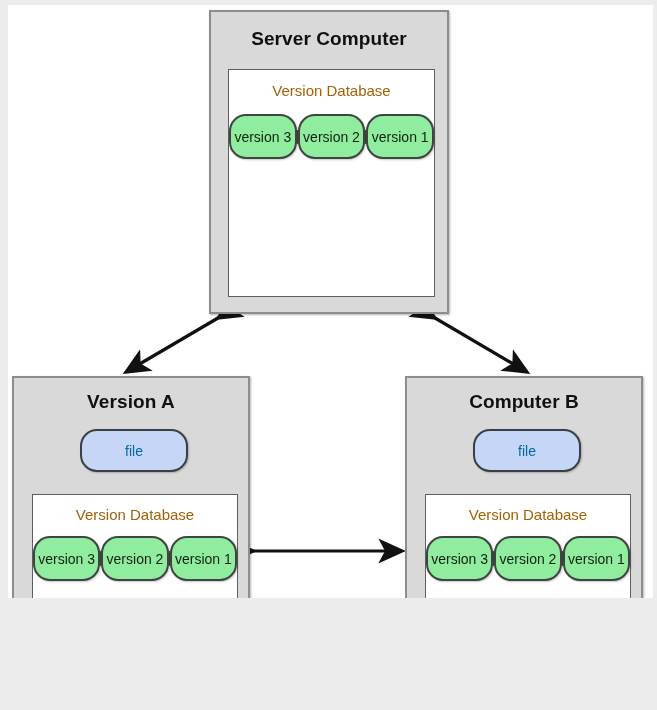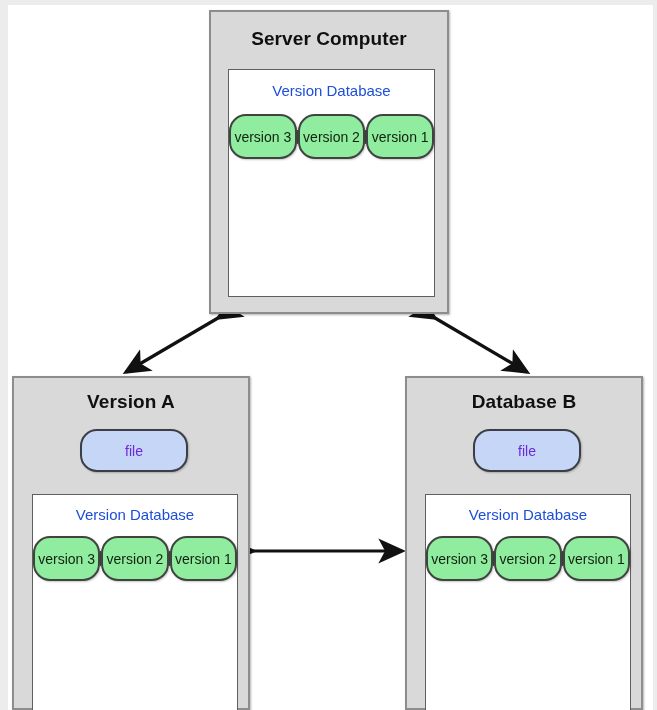--- a/index.html
+++ b/index.html
@@ -13,21 +13,21 @@
     overflow: hidden;
     font-family: "Liberation Sans", sans-serif;
   }
 
   
   #canvas {
     position: relative;
     left: 8px;
     top: 5px;
     width: 645px;
-    height: 705px;
+    height: 593px;
     background: #ffffff;
     overflow: hidden;
   }
 
   
   .machine {
     position: absolute;
     background: #d9d9d9;
     border: 2px solid #8d8d8d;
     box-sizing: border-box;
@@ -46,21 +46,21 @@
   .vdb {
     position: absolute;
     background: #ffffff;
     border: 1.5px solid #5f5f5f;
     box-sizing: border-box;
   }
   .vdb-title {
     text-align: center;
     font-size: 15px;
     font-weight: normal;
-    color: #1d4ed8;
+    color: #a16207;
     white-space: nowrap;
   }
 
   
   .version-stack {
     position: absolute;
     left: 0;
     right: 0;
     display: flex;
     flex-direction: row;
@@ -83,21 +83,21 @@
     width: 2px;
     background: #4a4a4a;
   }
 
   
   .file-pill {
     position: absolute;
     background: #c6d6f7;
     border: 2.5px solid #3b3f45;
     border-radius: 17px;
-    color: #6d28d9;
+    color: #0369a1;
     font-size: 14px;
     display: flex;
     align-items: center;
     justify-content: center;
     box-sizing: border-box;
     box-shadow: 1px 1px 2px rgba(0,0,0,0.22);
   }
 
   
   #arrows {
@@ -187,21 +187,21 @@
         <div class="pill" style="width:120px;height:45px;">version 3</div>
         <div class="connector" style="height:15px;"></div>
         <div class="pill" style="width:120px;height:45px;">version 2</div>
         <div class="connector" style="height:15px;"></div>
         <div class="pill" style="width:120px;height:45px;">version 1</div>
       </div>
     </div>
   </div>
 
   <div class="machine" id="compB-box">
-    <div class="machine-title" id="compB-title">Database B</div>
+    <div class="machine-title" id="compB-title">Computer B</div>
 
     <div class="file-pill" id="compB-file">file</div>
 
     <div class="vdb" id="compB-vdb">
       <div class="vdb-title" id="compB-vdb-title">Version Database</div>
 
       <div class="version-stack" id="compB-stack">
         <div class="pill" style="width:120px;height:45px;">version 3</div>
         <div class="connector" style="height:15px;"></div>
         <div class="pill" style="width:120px;height:45px;">version 2</div>

